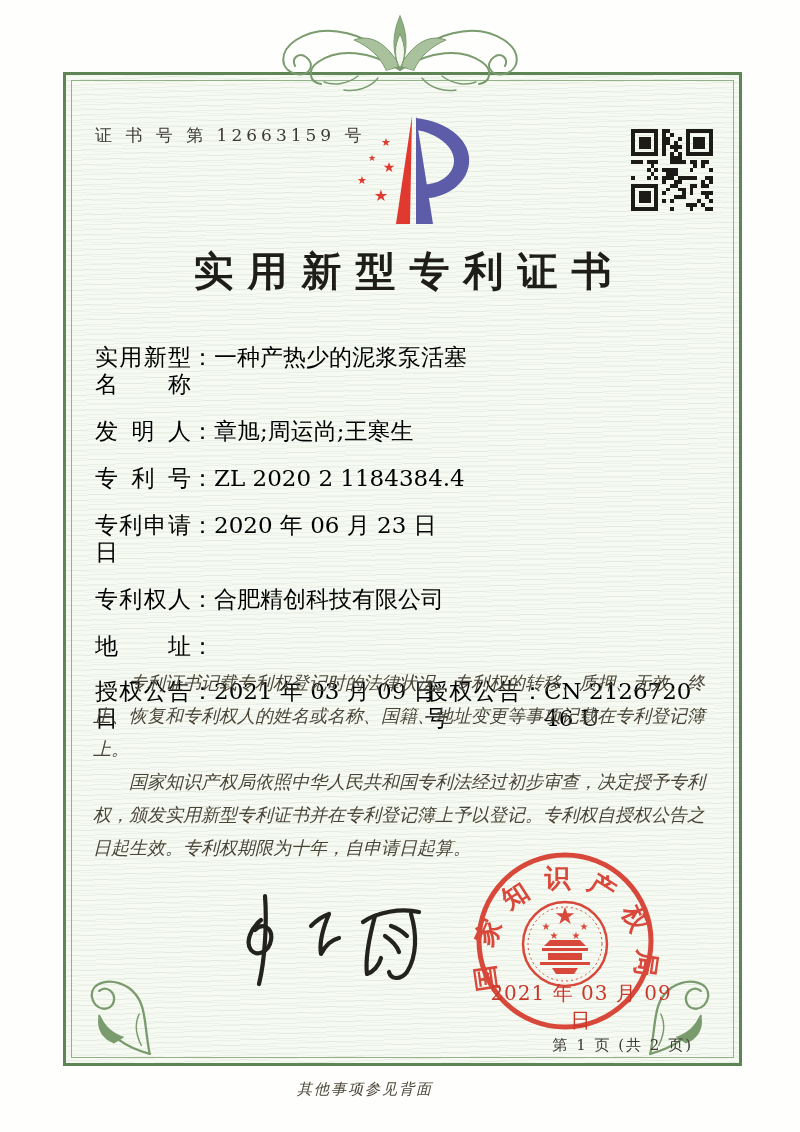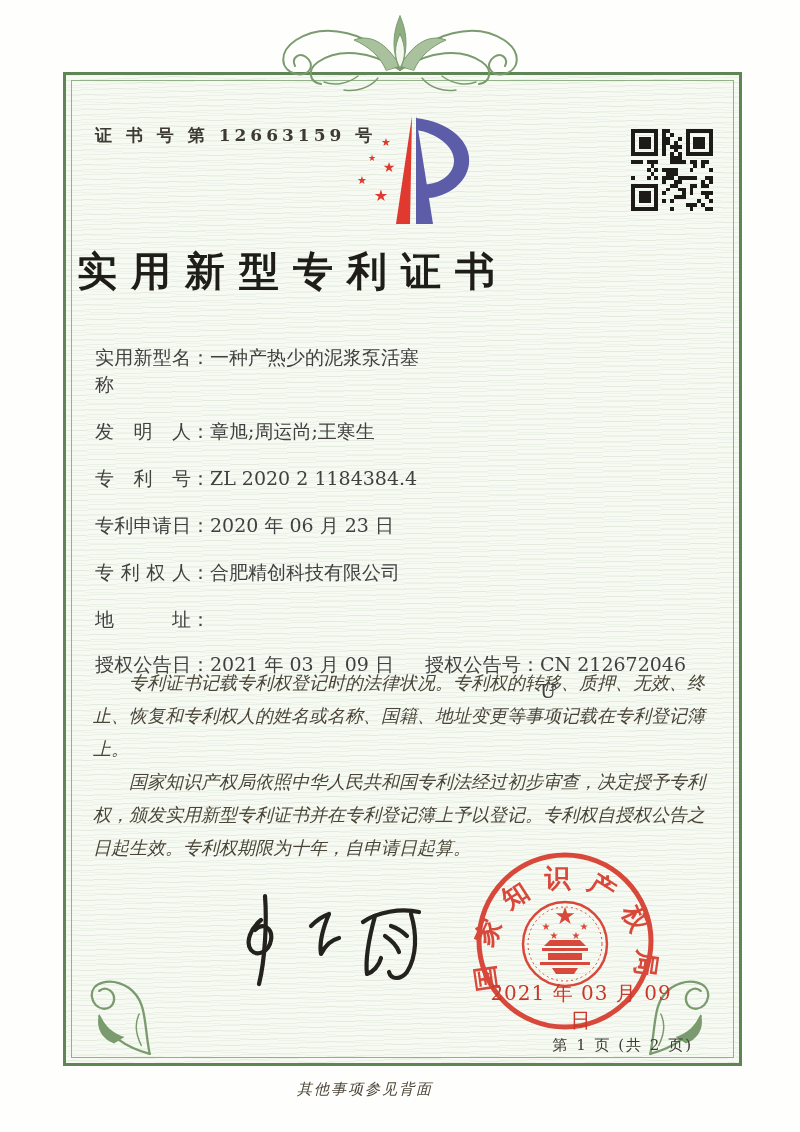--- a/index.html
+++ b/index.html
@@ -15,26 +15,26 @@
     --text-body:#4a4538;
   }
   .page{position:relative;width:800px;height:1132px;background:#fefefc;overflow:hidden;}
   .guilloche{position:absolute;left:66px;top:75px;width:673px;height:988px;
     background:
       repeating-linear-gradient(178deg, rgba(120,160,110,0.10) 0px, rgba(120,160,110,0.10) 1px, rgba(0,0,0,0) 1px, rgba(0,0,0,0) 5px),
       repeating-linear-gradient(182deg, rgba(120,160,110,0.07) 0px, rgba(120,160,110,0.07) 1px, rgba(0,0,0,0) 1px, rgba(0,0,0,0) 7px),
       #f7faf3;}
   .frame-outer{position:absolute;left:63px;top:72px;width:679px;height:994px;border:3px solid var(--frame-green);box-sizing:border-box;}
   .frame-inner{position:absolute;left:5px;top:5px;right:5px;bottom:5px;border:1px solid var(--frame-green-light);}
-  .cert-no{position:absolute;left:95px;top:124px;font-size:17px;letter-spacing:4px;color:#3c3a32;font-weight:bold;}
+  .cert-no{position:absolute;left:95px;top:124px;font-size:17px;letter-spacing:4px;color:#3c3a32;}
   .logo{position:absolute;left:336px;top:110px;width:140px;height:122px;}
   .qr{position:absolute;left:631px;top:129px;width:82px;height:82px;}
-  .title{position:absolute;left:63px;top:244px;width:679px;text-align:left;
+  .title{position:absolute;left:63px;top:244px;width:679px;text-align:center;
     font-size:40px;font-weight:700;letter-spacing:14px;padding-left:14px;box-sizing:border-box;color:#1e1d18;}
-  .fields{position:absolute;left:95px;top:344px;width:600px;font-size:19px;color:#404040;}
+  .fields{position:absolute;left:95px;top:344px;width:600px;font-size:23px;color:#000000;}
   .frow{display:flex;align-items:flex-start;line-height:27px;margin-bottom:20px;position:relative;}
   .flabel{display:inline-block;width:96px;text-align:justify;text-align-last:justify;flex:0 0 96px;}
   .fcolon{flex:0 0 18px;}
   .fvalue{display:inline-block;max-width:462px;word-break:break-all;}
   .grant-no-group{position:absolute;left:330px;top:0;display:flex;}
   .paras{position:absolute;left:93px;top:666px;width:616px;font-size:18px;line-height:33px;
     color:var(--text-body);font-style:italic;}
   .paras p{margin:0;text-indent:2em;}
   .signer{position:absolute;left:95px;top:918px;font-family:"DejaVu Sans","Liberation Sans",sans-serif;
     font-size:18px;color:#26251f;line-height:34px;}

